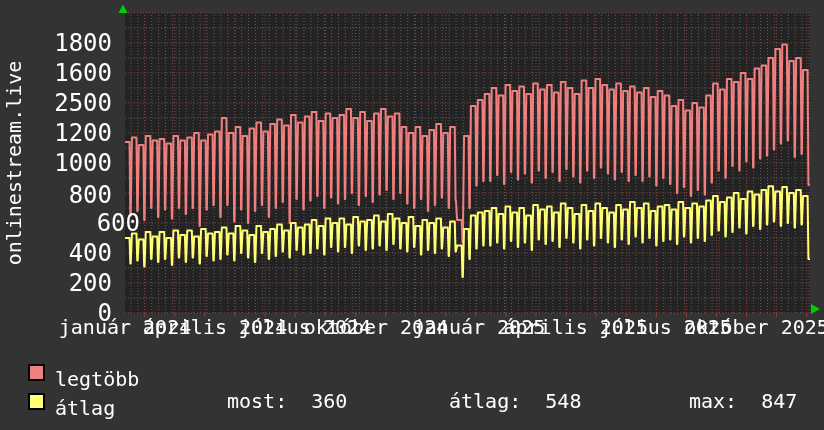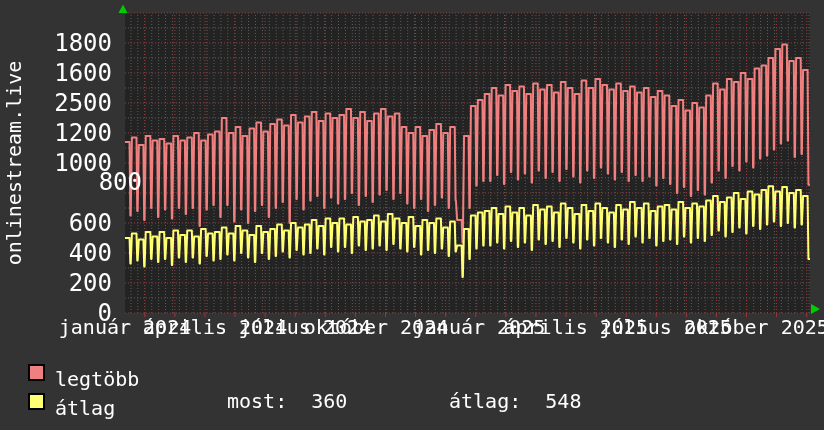--- a/index.html
+++ b/index.html
@@ -208,22 +208,22 @@
       <rect x="122" y="9" width="2" height="4" fill="#00cc00"></rect>
       <polygon points="811,304 811,314 820,309" fill="#00cc00"></polygon>
     </svg>
 
   <div class="vtitle">onlinestream.live</div>
 
   <div id="y-labels">
       <div class="ylabel" style="top: 302px;">0</div>
       <div class="ylabel" style="top: 272px;">200</div>
       <div class="ylabel" style="top: 242px;">400</div>
-      <div class="ylabel" style="top: 212px;">600</div>
-      <div class="ylabel" style="top: 171px; padding-left: 30px;">800</div>
+      <div class="ylabel" style="top: 212px; padding-left: 28px;">600</div>
+      <div class="ylabel" style="top: 184px;">800</div>
       <div class="ylabel" style="top: 152px;">1000</div>
       <div class="ylabel" style="top: 122px;">1200</div>
       <div class="ylabel" style="top: 92px;">2500</div>
       <div class="ylabel" style="top: 62px;">1600</div>
       <div class="ylabel" style="top: 32px;">1800</div>
     </div>
   <div id="x-labels">
       <div class="xlabel" style="left: 125px;">január 2024</div>
       <div class="xlabel" style="left: 214.95px;">április 2024</div>
       <div class="xlabel" style="left: 304.9px;">július 2024</div>
@@ -237,15 +237,16 @@
   <div>
     <div class="lrow" style="top:361px">
       <span class="swatch" id="sw0" style="background: rgb(240, 128, 128);"></span>
       <span class="llabel">legtöbb</span>
     </div>
     <div class="lrow" style="top:390px">
       <span class="swatch" id="sw1" style="background: rgb(255, 255, 115);"></span>
       <span class="llabel">átlag</span>
       <span class="stat stat-most">most:  360</span>
       <span class="stat stat-avg">átlag:  548</span>
+      <span class="stat stat-max">max:  847</span>
     </div>
   </div>
 </div>
 
 </body></html>

